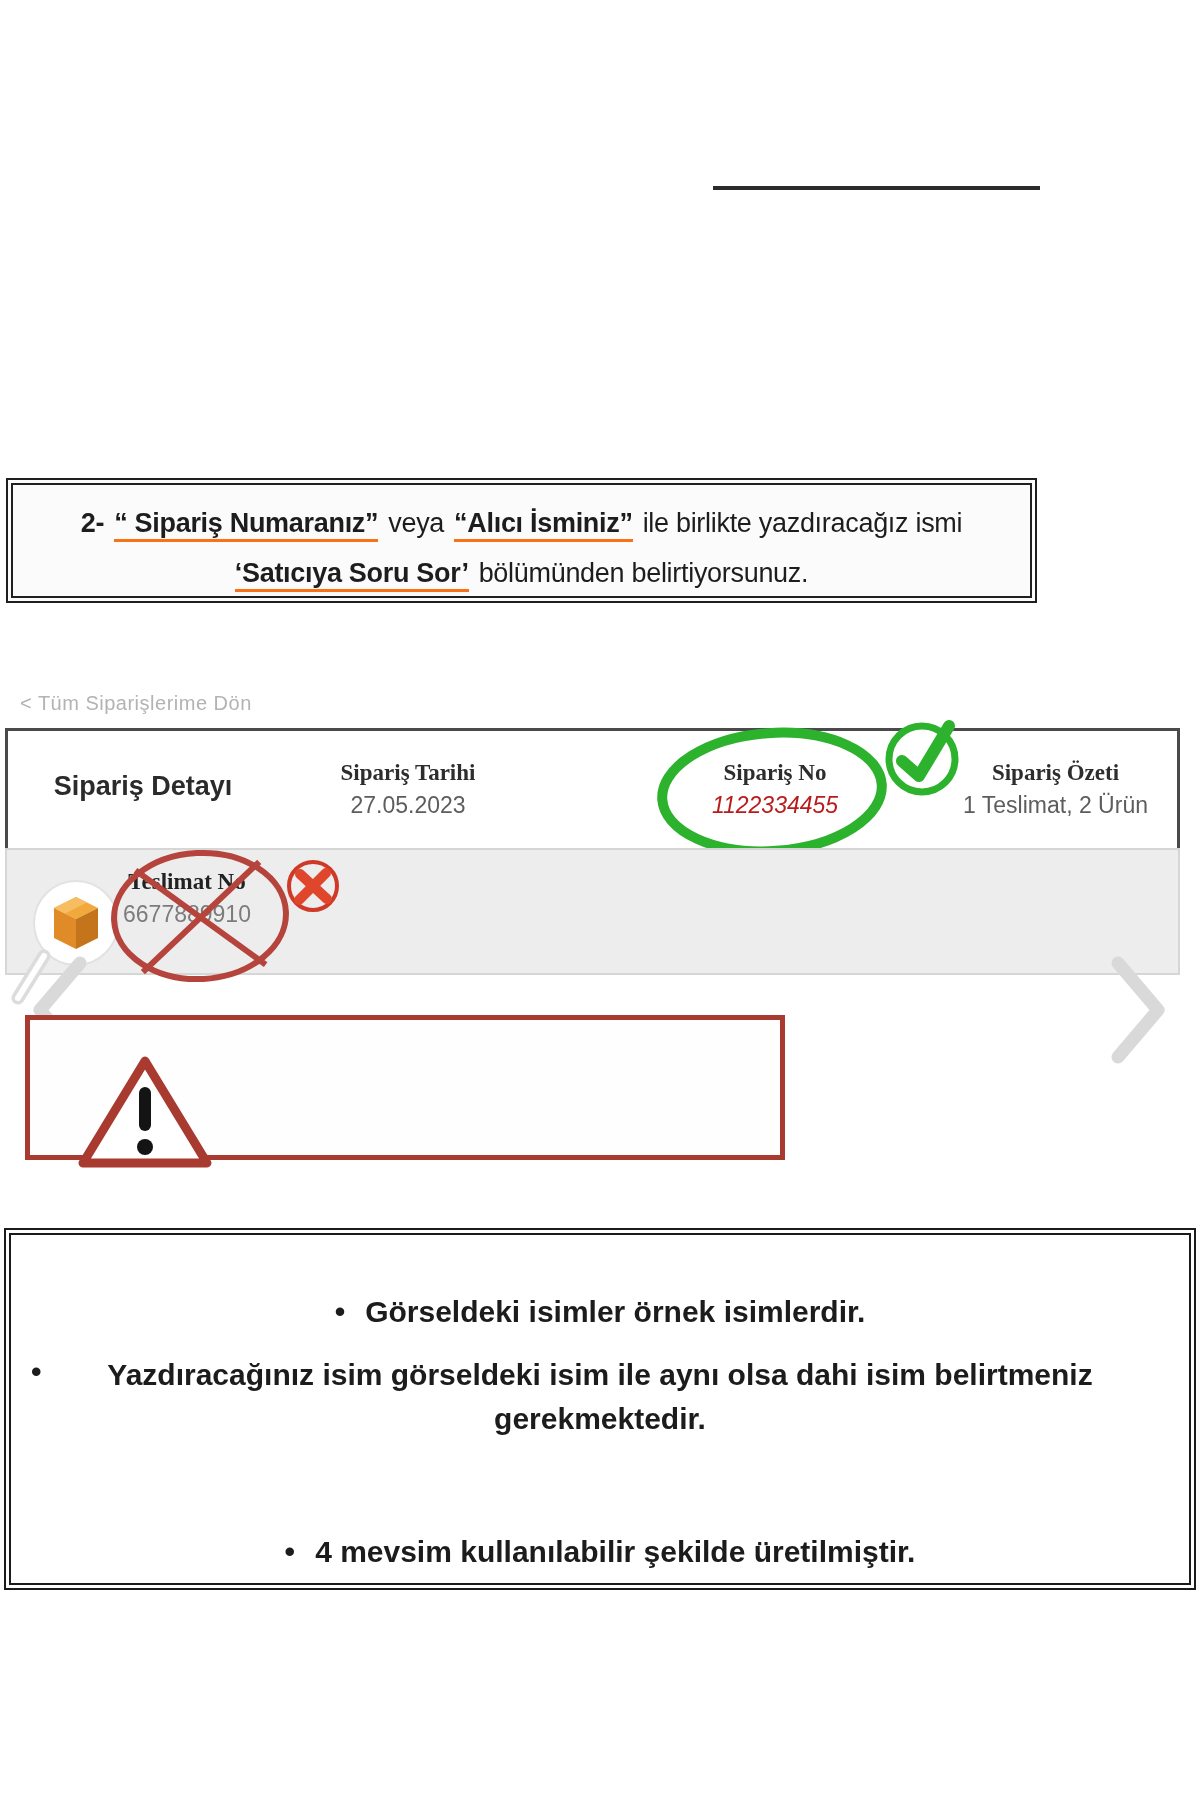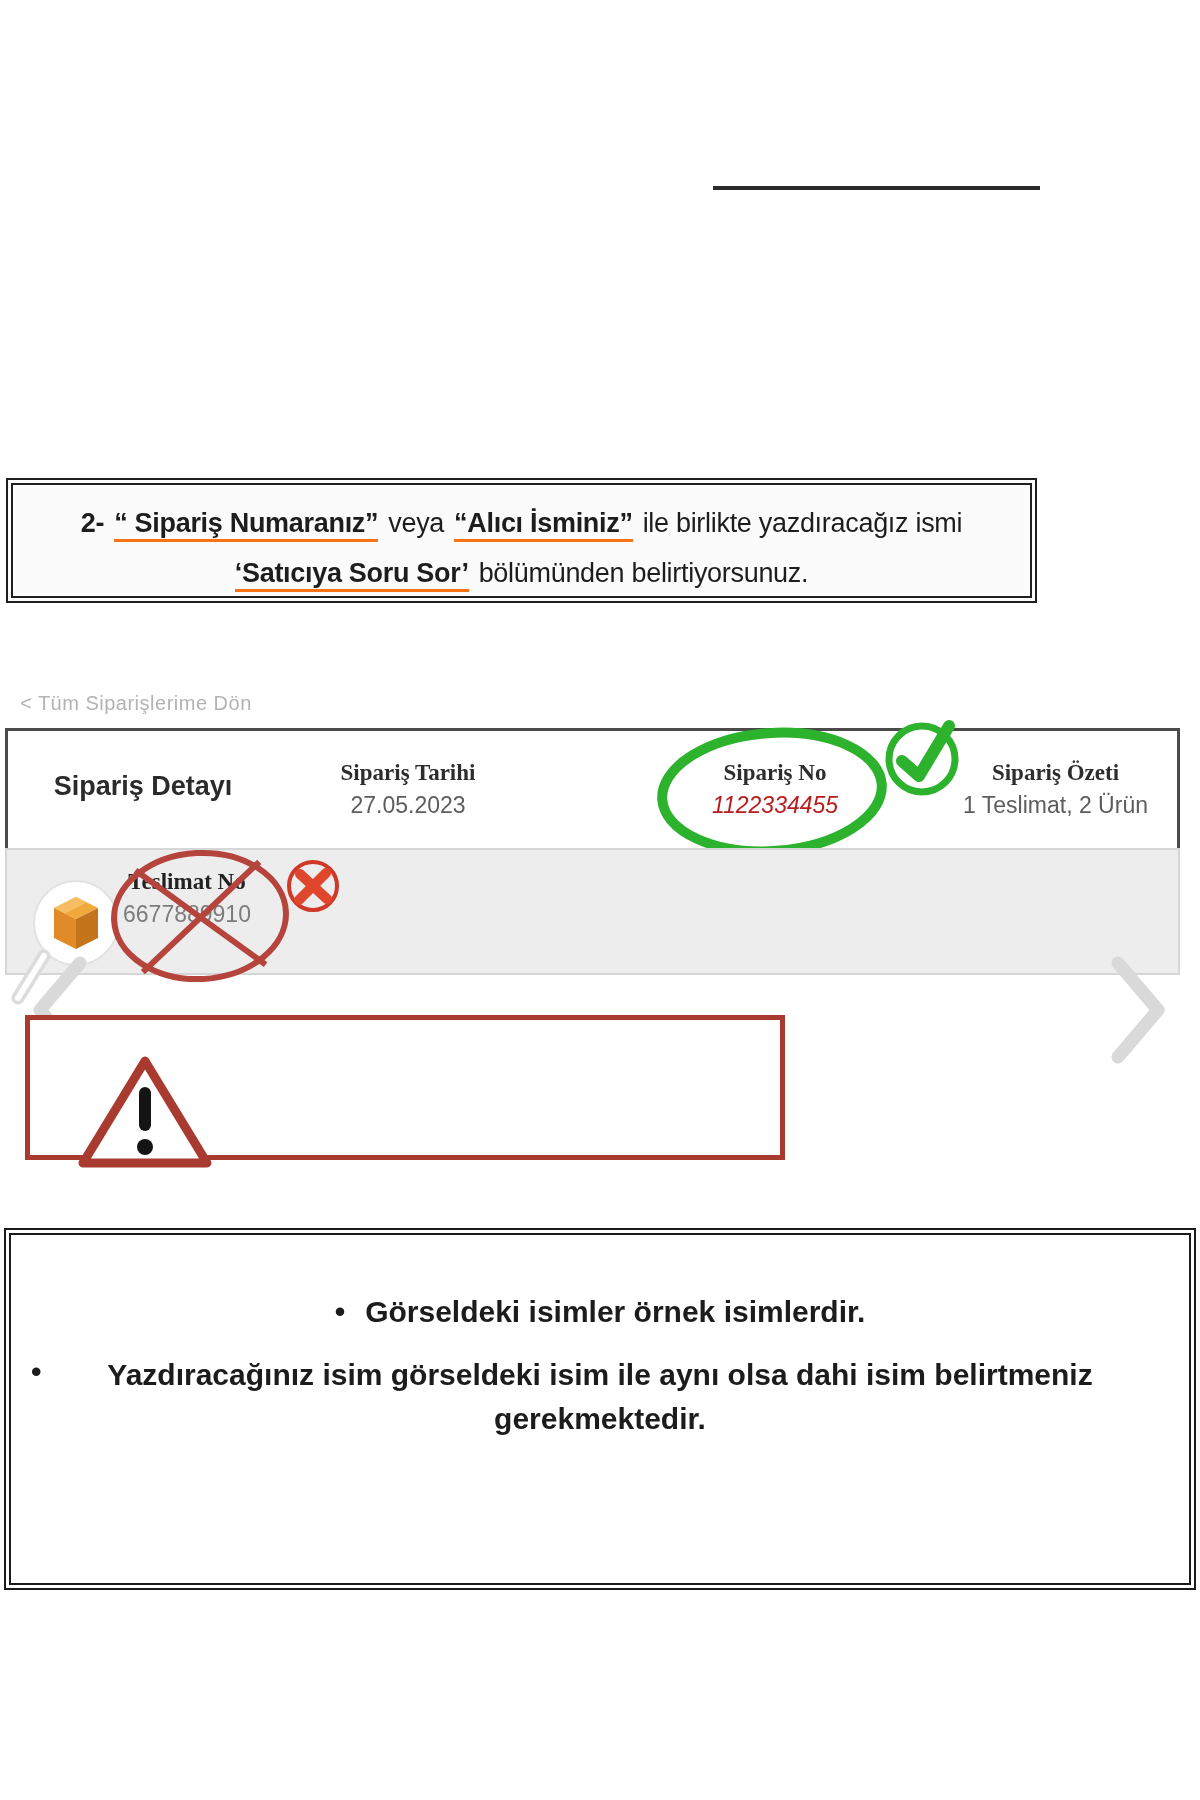--- a/index.html
+++ b/index.html
@@ -152,15 +152,16 @@
     <svg class="w-tri" width="142" height="118" viewBox="0 0 142 118">
       <polygon points="71,8 133,110 9,110" fill="#ffffff" stroke="var(--warning-red,#a93a30)" stroke-width="9" stroke-linejoin="round"></polygon>
       <rect x="65" y="34" width="12" height="44" rx="6" fill="#141414"></rect>
       <circle cx="71" cy="94" r="8" fill="#141414"></circle>
     </svg>
   </div>
 
   <div class="notes-box">
     <div class="note n1"><span class="dot">•</span><span>Görseldeki isimler örnek isimlerdir.</span></div>
     <div class="note n2"><span class="dot">•</span><span class="wrap">Yazdıracağınız isim görseldeki isim ile aynı olsa dahi isim belirtmeniz gerekmektedir.</span></div>
+    <div class="note n4"><span class="dot">•</span><span>4 mevsim kullanılabilir şekilde üretilmiştir.</span></div>
   </div>
 
 </div>
 
 </body></html>

